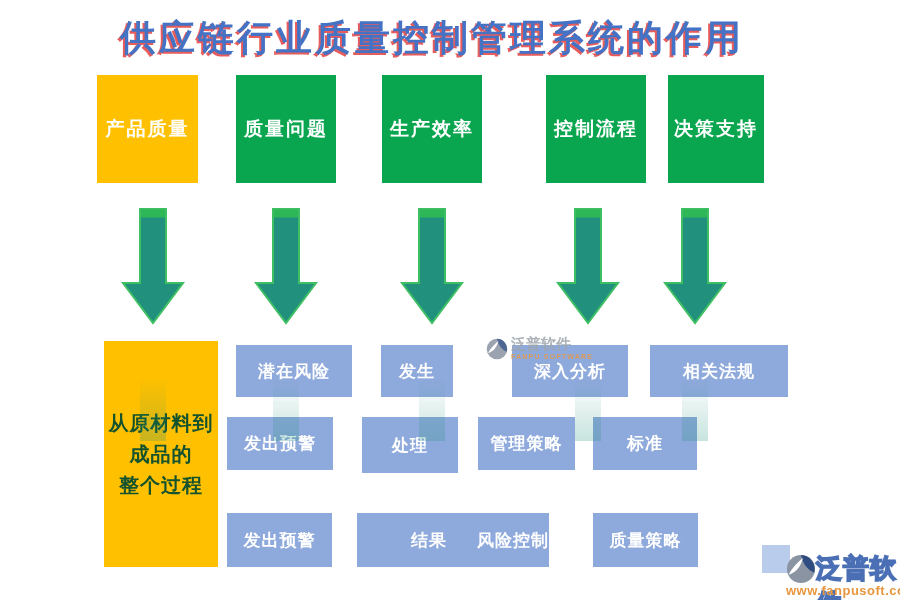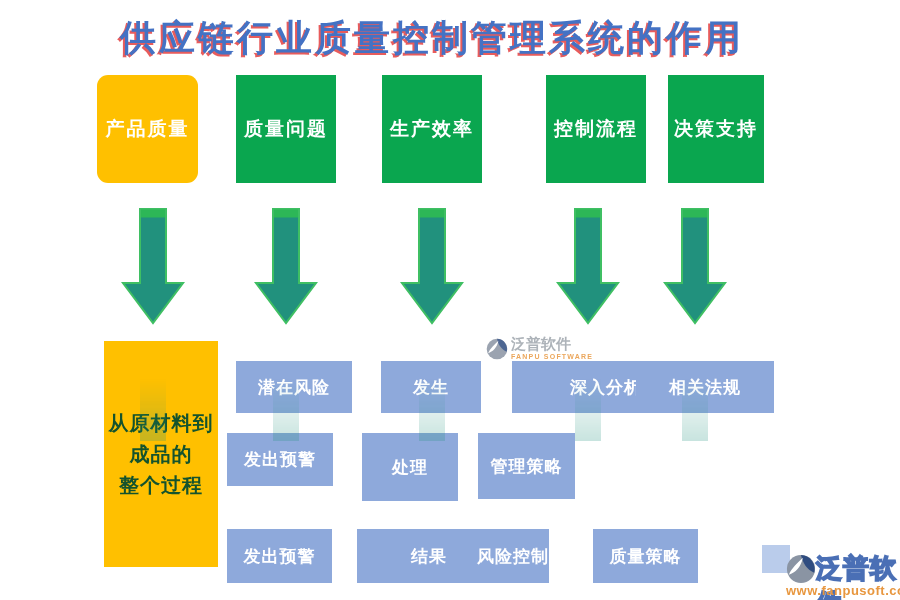--- a/index.html
+++ b/index.html
@@ -15,21 +15,21 @@
     color:var(--title-blue,#4472C4);
     text-shadow:-2px 2px 0 var(--title-shadow-red,rgba(232,92,92,.65));
   }
 
   
   .tbox{
     position:absolute;top:75px;height:108px;
     display:flex;align-items:center;justify-content:center;
     color:#fff;font-weight:bold;font-size:19px;letter-spacing:2px;
   }
-  .yellow{background:var(--box-yellow,#FFC000);border-radius:11px;}
+  .yellow{background:var(--box-yellow,#FFC000);}
   .green{background:var(--box-green,#0AA64F);}
   .b1{left:97px;width:101px;}
   .b2{left:236px;width:100px;}
   .b3{left:382px;width:100px;}
   .b4{left:546px;width:100px;}
   .b5{left:668px;width:96px;}
 
   
   .arrow{position:absolute;top:207px;width:64px;z-index:5;}
   .arrow svg{display:block;}
@@ -46,29 +46,29 @@
     background:var(--box-yellow,#FFC000);
     display:flex;align-items:center;justify-content:center;
     white-space:pre-line;text-align:center;
     color:#14532d;font-weight:bold;font-size:20px;line-height:1.55;letter-spacing:1px;
   }
 
   
   .rbox{
     position:absolute;background:var(--result-blue,#8EA9DB);
     display:flex;align-items:center;justify-content:center;
-    color:#fff;font-weight:bold;font-size:17px;letter-spacing:1px;z-index:1;margin-top:16px;
+    color:#fff;font-weight:bold;font-size:17px;letter-spacing:1px;z-index:1;
   }
   .r11{left:236px;top:345px;width:116px;height:52px;}
-  .r12{left:381px;top:345px;width:100px;height:52px;}
-  .r13{left:512px;top:345px;width:116px;height:52px;padding-left:36px;}
-  .r14{left:636px;top:345px;width:138px;height:52px;}
+  .r12{left:381px;top:345px;width:72px;height:52px;}
+  .r13{left:512px;top:345px;width:116px;height:52px;}
+  .r14{left:650px;top:345px;width:138px;height:52px;}
   .r21{left:227px;top:417px;width:106px;height:53px;}
-  .r22{left:362px;top:417px;width:96px;height:68px;text-align:center;}
-  .r23{left:478px;top:417px;width:97px;height:66px;}
+  .r22{left:362px;top:417px;width:96px;height:56px;text-align:center;}
+  .r23{left:478px;top:417px;width:97px;height:53px;}
   .r24{left:593px;top:417px;width:104px;height:53px;}
   .r31{left:227px;top:513px;width:105px;height:54px;}
   .r32{left:357px;top:513px;width:98px;height:54px;padding-left:23px;}
   .r33{left:477px;top:513px;width:72px;height:54px;}
   .r34{left:593px;top:513px;width:105px;height:54px;}
 
   
   .wm-center{
     position:absolute;left:486px;top:336px;z-index:9;opacity:.85;
     display:flex;align-items:flex-start;gap:3px;
@@ -156,20 +156,21 @@
 成品的
 整个过程</div>
 
   <div class="rbox r11">潜在风险</div>
   <div class="rbox r12">发生</div>
   <div class="rbox r13">深入分析</div>
   <div class="rbox r14">相关法规</div>
   <div class="rbox r21">发出预警</div>
   <div class="rbox r22">处理</div>
   <div class="rbox r23">管理策略</div>
+  <div class="rbox r24">标准</div>
   <div class="rbox r31">发出预警</div>
   <div class="rbox r32">结果</div>
   <div class="rbox r33">风险控制</div>
   <div class="rbox r34">质量策略</div>
 
   <div class="wm-center">
     <svg class="wm-logo" viewBox="0 0 32 32">
       <circle cx="16" cy="16" r="15" fill="#8A94A3"></circle>
       <path d="M16 1 A15 15 0 0 1 30 20 C22 16 18 10 16 1 Z" fill="#2F4C80"></path>
       <path d="M3 22 C10 20 16 14 18 4 C12 10 6 15 3 22 Z" fill="#ffffff"></path>

